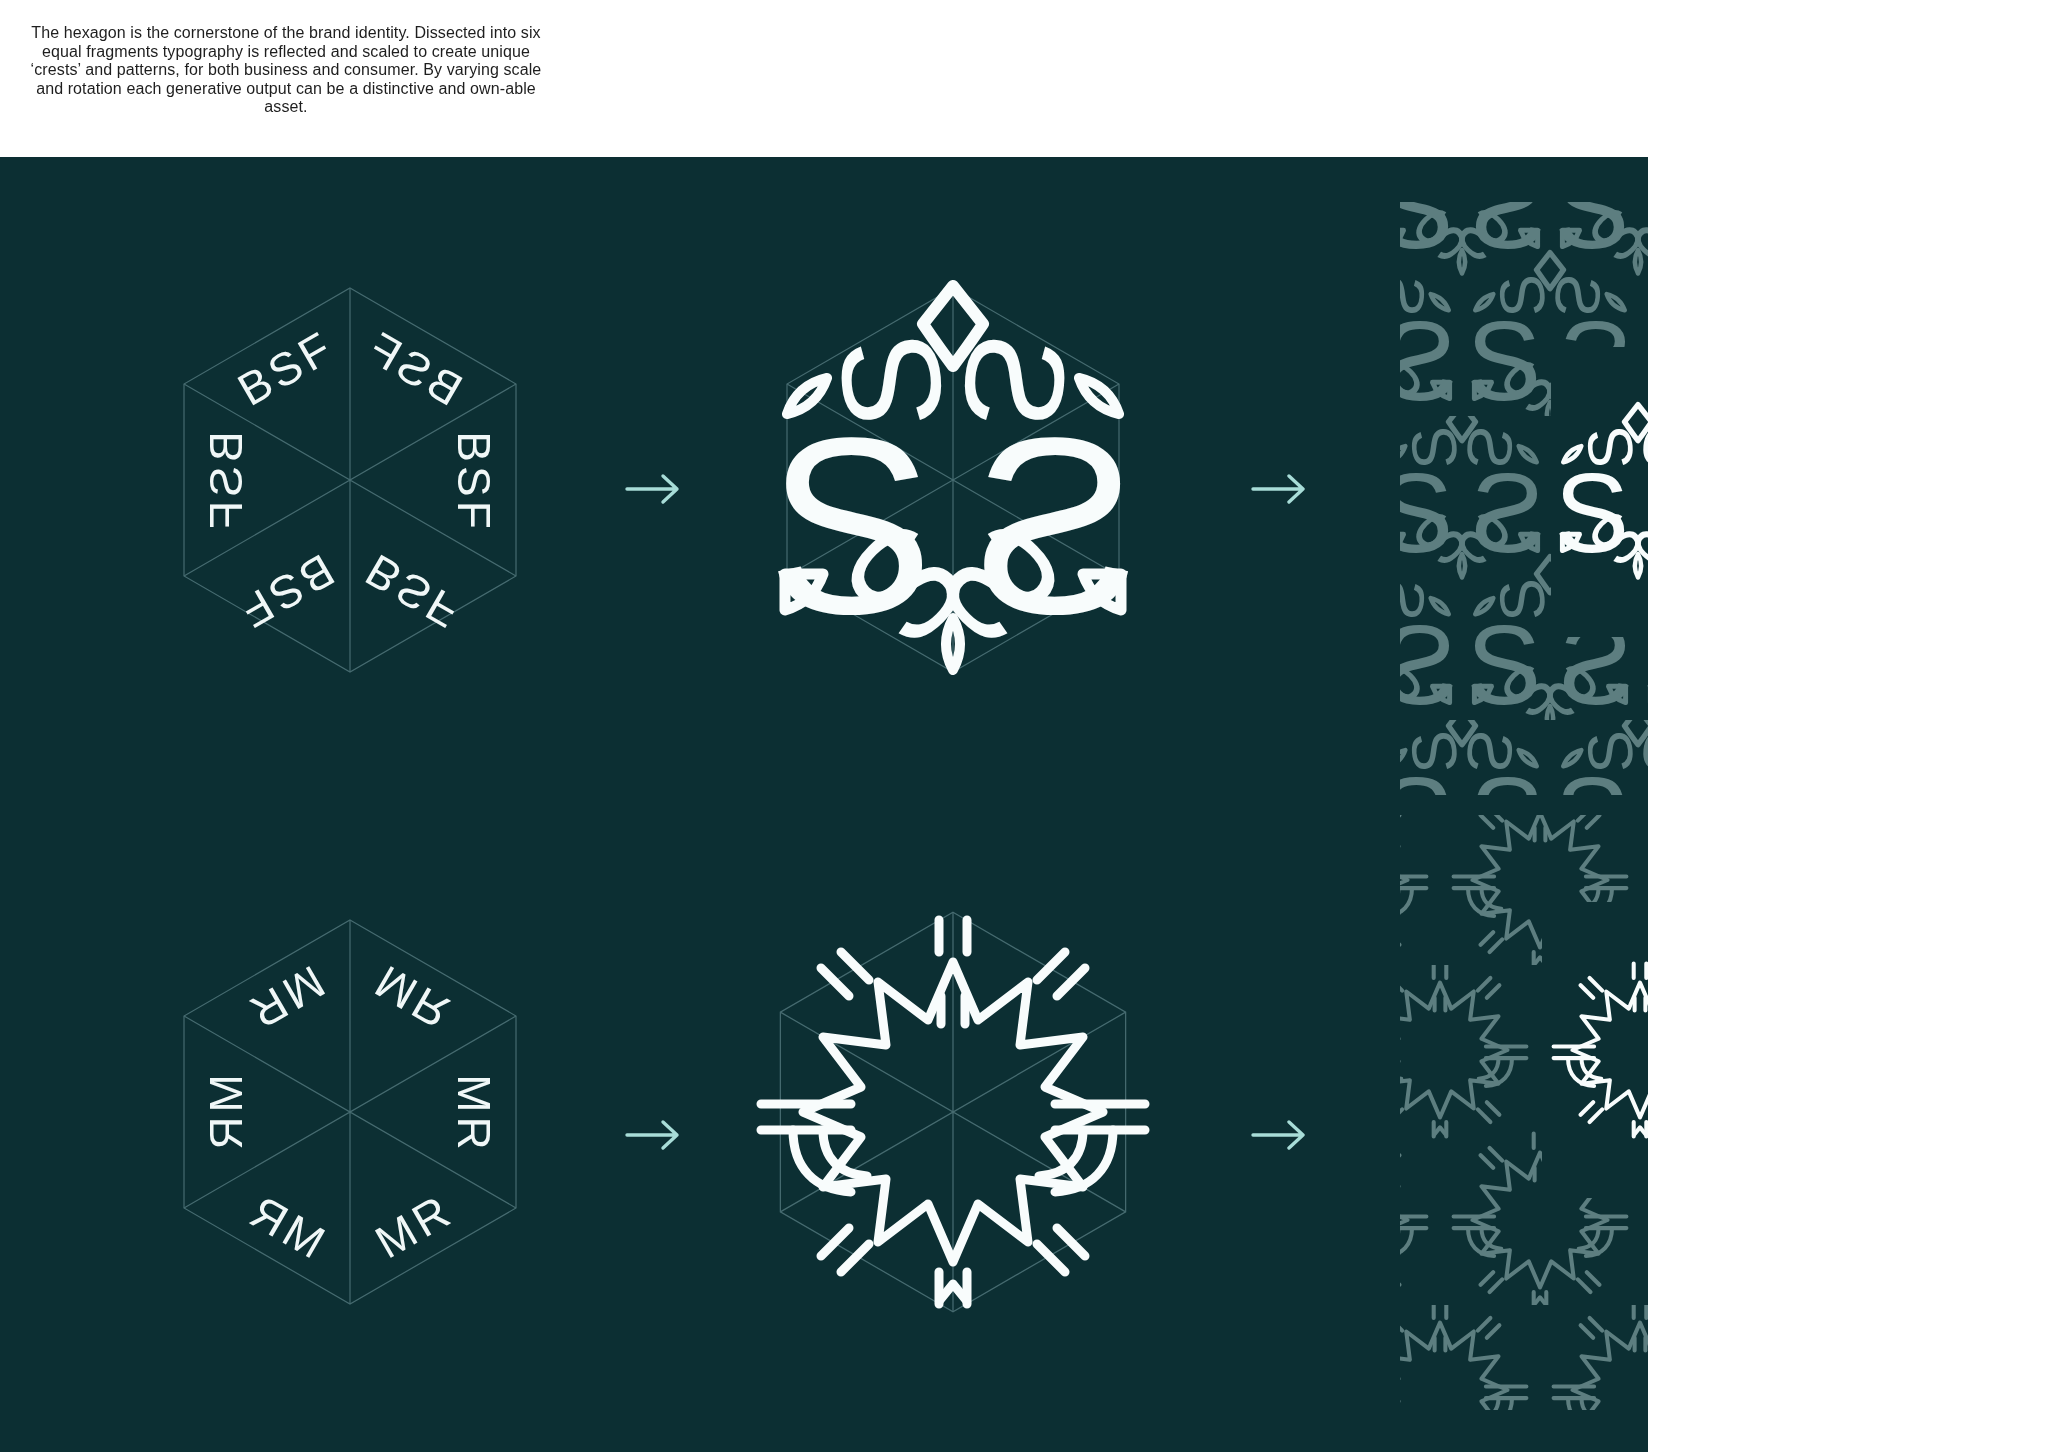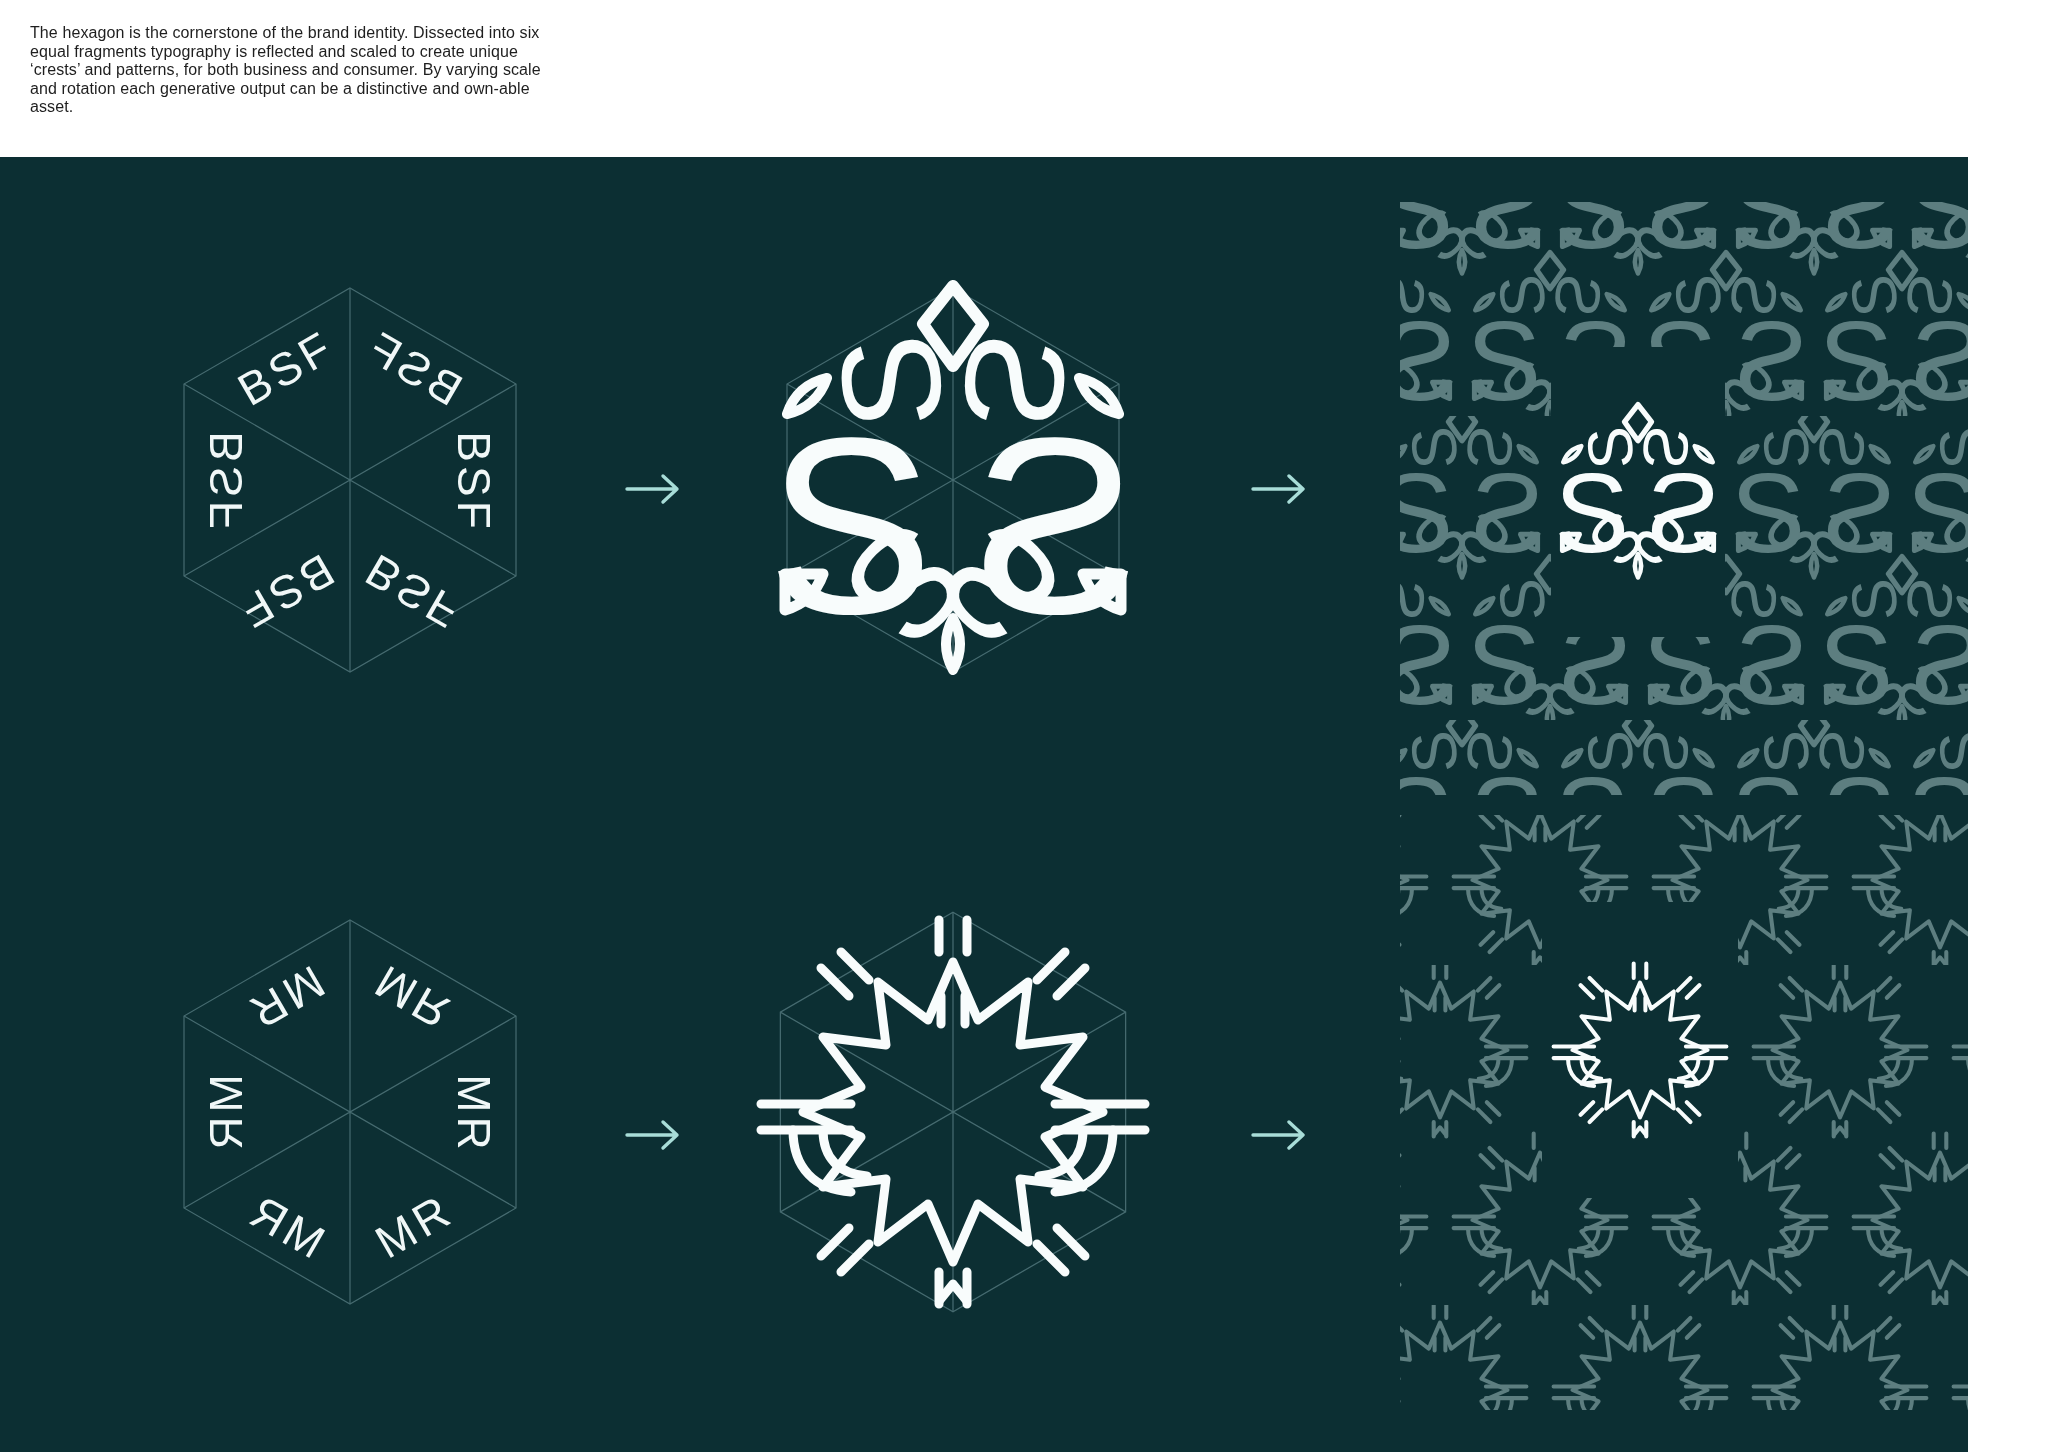--- a/index.html
+++ b/index.html
@@ -1,21 +1,22 @@
 <!DOCTYPE html>
 <html><head>
 <meta charset="utf-8">
 <style>
   html,body{margin:0;padding:0;background:#ffffff;}
   .page{
     position:relative;
-    width:1968px;height:1452px;
+    width:1648px;height:1452px;
     background:#ffffff;
     overflow:hidden;
     font-family:"Liberation Sans", sans-serif;
+    text-align:center;
   }
   .intro{
     position:absolute;left:30px;top:24px;width:512px;
     font-size:16px;line-height:18.6px;
     font-weight:400;color:#1e1e1e;
     letter-spacing:.1px;
     z-index:2;margin:0;
   }
   svg.canvas{position:absolute;left:0;top:0;z-index:1;}
   .hex-letters text{

